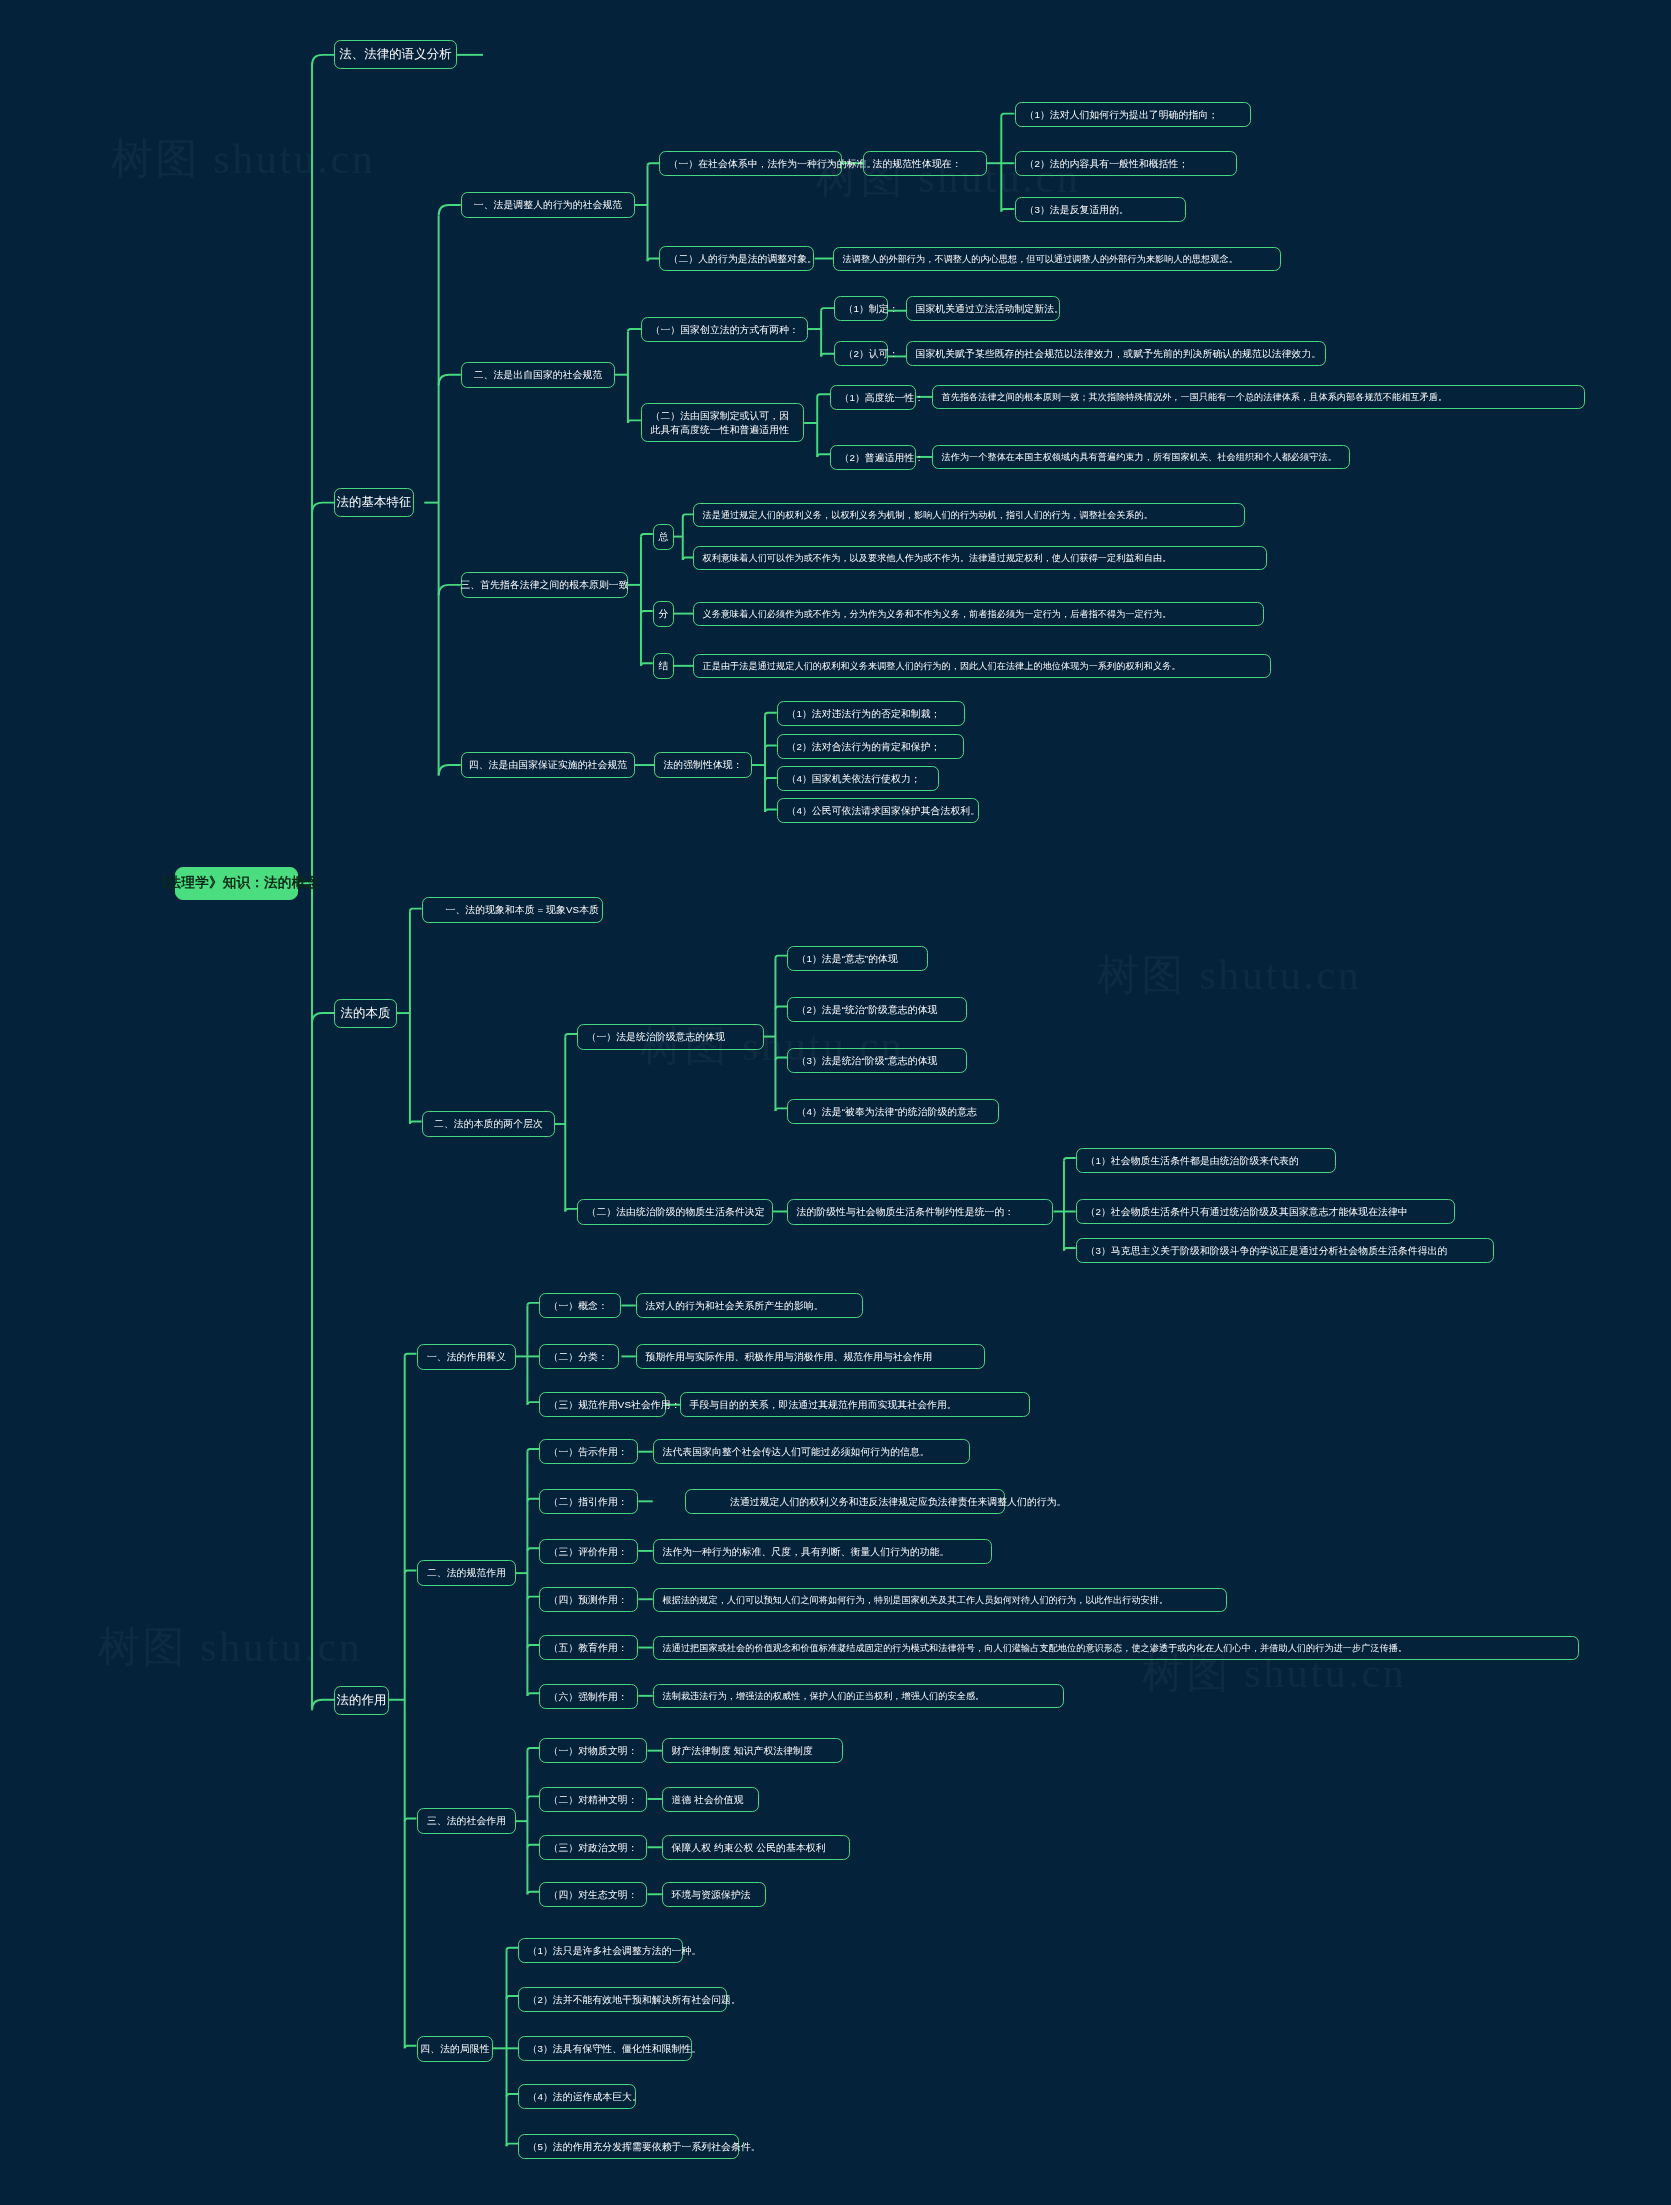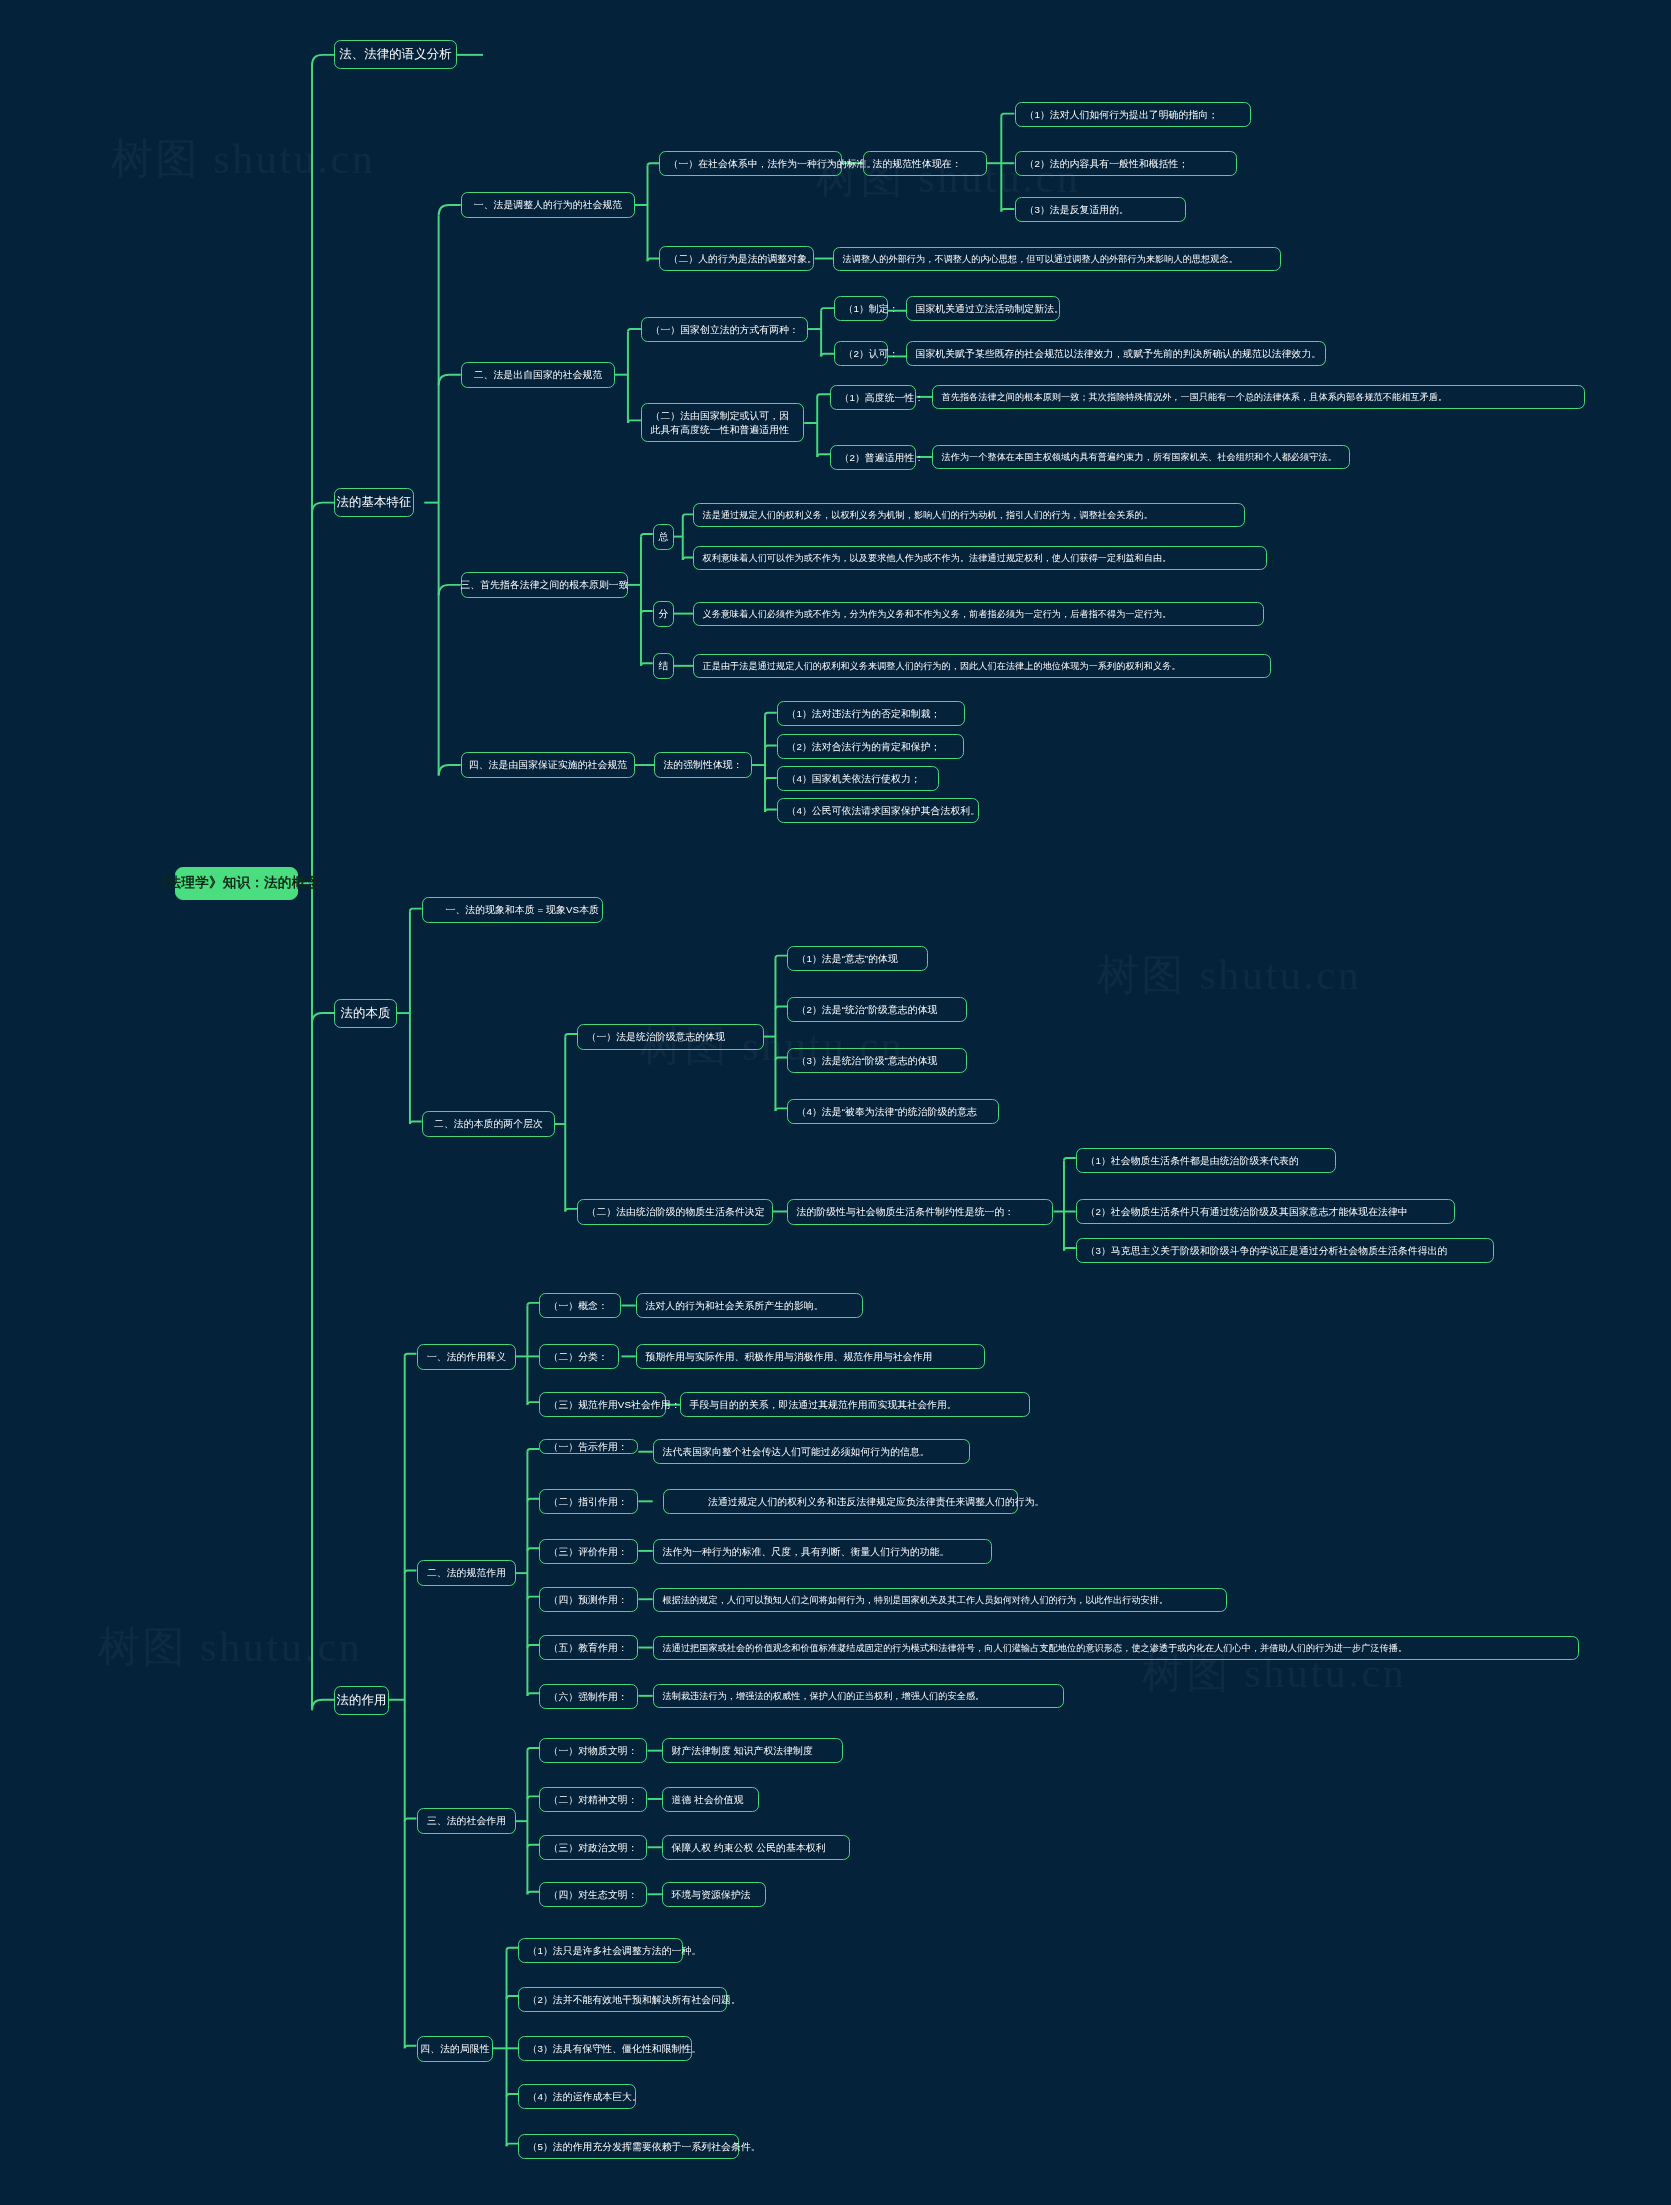--- a/index.html
+++ b/index.html
@@ -404,30 +404,30 @@
   <div class="node small" style="left:539px;top:1392px;width:127px;height:25px;">
     <span>（三）规范作用VS社会作用：</span>
   </div>
   <div class="node small" style="left:680px;top:1392px;width:350px;height:25px;">
     <span>手段与目的的关系，即法通过其规范作用而实现其社会作用。</span>
   </div>
 
   <div class="node small" style="left:417px;top:1560px;width:99px;height:26px;justify-content:center;">
     <span>二、法的规范作用</span>
   </div>
-  <div class="node small" style="left:539px;top:1439px;width:99px;height:15px;">
+  <div class="node small" style="left:539px;top:1439px;width:99px;height:25px;">
     <span>（一）告示作用：</span>
   </div>
   <div class="node small" style="left:653px;top:1439px;width:317px;height:25px;">
     <span>法代表国家向整个社会传达人们可能过必须如何行为的信息。</span>
   </div>
   <div class="node small" style="left:539px;top:1489px;width:99px;height:25px;">
     <span>（二）指引作用：</span>
   </div>
-  <div class="node small" style="left:663px;top:1489px;width:355px;height:25px;padding-left:44px;">
+  <div class="node small" style="left:685px;top:1489px;width:320px;height:25px;padding-left:44px;">
     <span>法通过规定人们的权利义务和违反法律规定应负法律责任来调整人们的行为。</span>
   </div>
   <div class="node small" style="left:539px;top:1539px;width:99px;height:25px;">
     <span>（三）评价作用：</span>
   </div>
   <div class="node small" style="left:653px;top:1539px;width:339px;height:25px;">
     <span>法作为一种行为的标准、尺度，具有判断、衡量人们行为的功能。</span>
   </div>
   <div class="node small" style="left:539px;top:1587px;width:99px;height:25px;">
     <span>（四）预测作用：</span>

